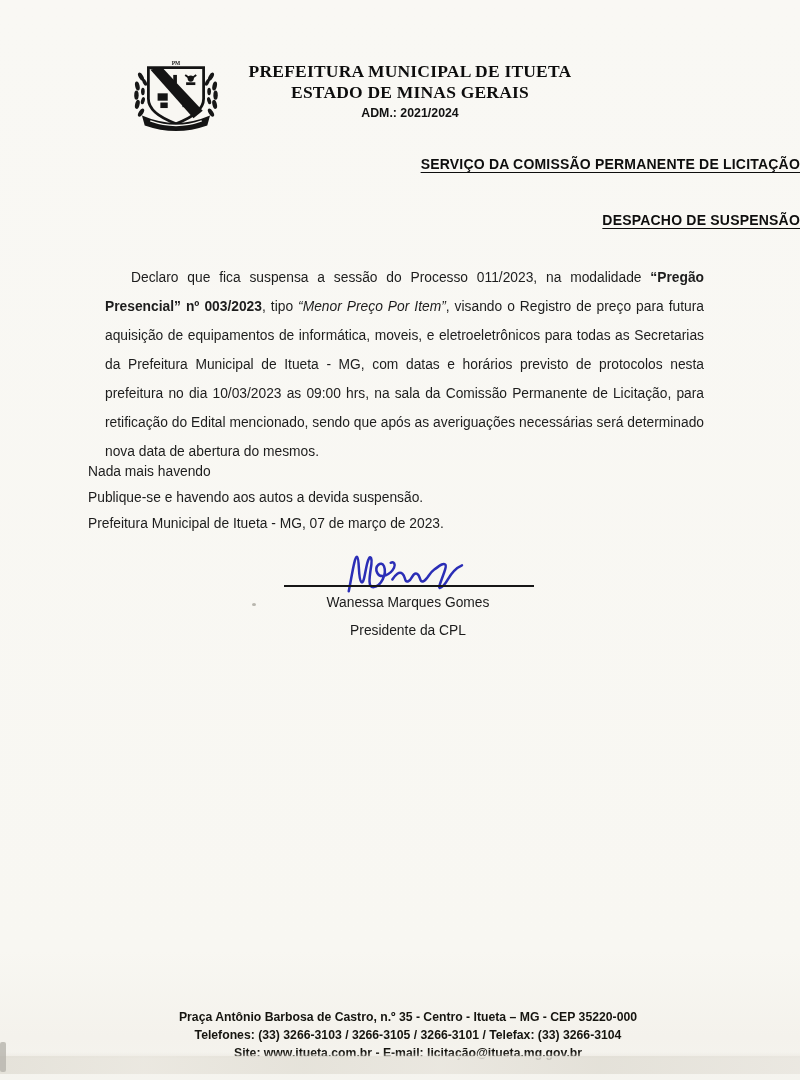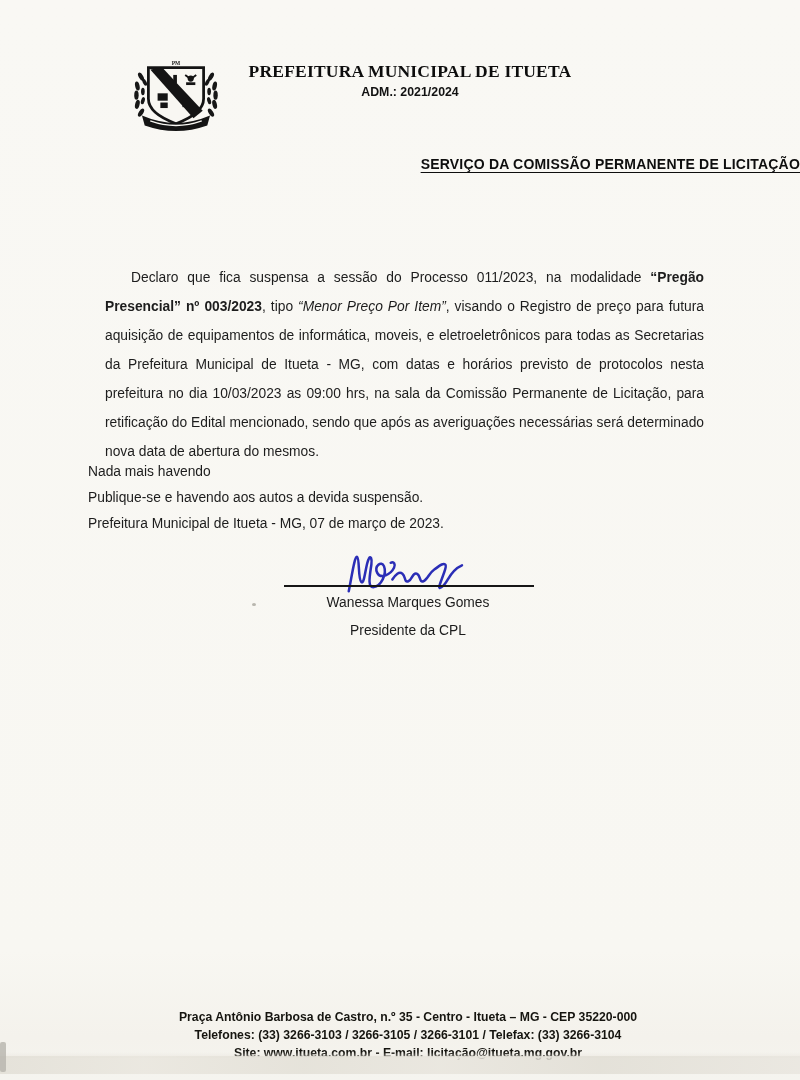--- a/index.html
+++ b/index.html
@@ -113,25 +113,29 @@
         <rect x="57" y="44" width="9" height="9"></rect>
       </g>
 
       <path d="M13,62 Q50,78 87,62 L84,73 Q50,85 16,73 Z" fill="#141414"></path>
       <path d="M22,68 Q50,78 78,68" stroke="#f8f7f2" stroke-width="1.4" fill="none"></path>
     </svg>
   </span>
 
   <div class="header-titles">
     <div class="title-main">PREFEITURA MUNICIPAL DE ITUETA</div>
+    <div class="title-main">ESTADO DE MINAS GERAIS</div>
     <div class="title-adm">ADM.: 2021/2024</div>
   </div>
 
   <div class="heading heading-section">
     <span>SERVIÇO DA COMISSÃO PERMANENTE DE LICITAÇÃO</span>
+  </div>
+  <div class="heading heading-document">
+    <span>DESPACHO DE SUSPENSÃO</span>
   </div>
 
   <div class="body-par"><span>Declaro que fica suspensa a sessão do Processo 011/2023, na modalidade </span><span class="b">“Pregão Presencial” nº 003/2023</span><span>, tipo </span><span class="i">“Menor Preço Por Item”</span><span>, visando o Registro de preço para futura aquisição de equipamentos de informática, moveis, e eletroeletrônicos para todas as Secretarias da Prefeitura Municipal de Itueta - MG, com datas e horários previsto de protocolos nesta prefeitura no dia 10/03/2023 as 09:00 hrs, na sala da Comissão Permanente de Licitação, para retificação do Edital mencionado, sendo que após as averiguações necessárias será determinado nova data de abertura do mesmos.</span></div>
 
   <div class="closing">
     <div>Nada mais havendo</div>
     <div>Publique-se e havendo aos autos a devida suspensão.</div>
     <div>Prefeitura Municipal de Itueta - MG, 07 de março de 2023.</div>
   </div>
 

